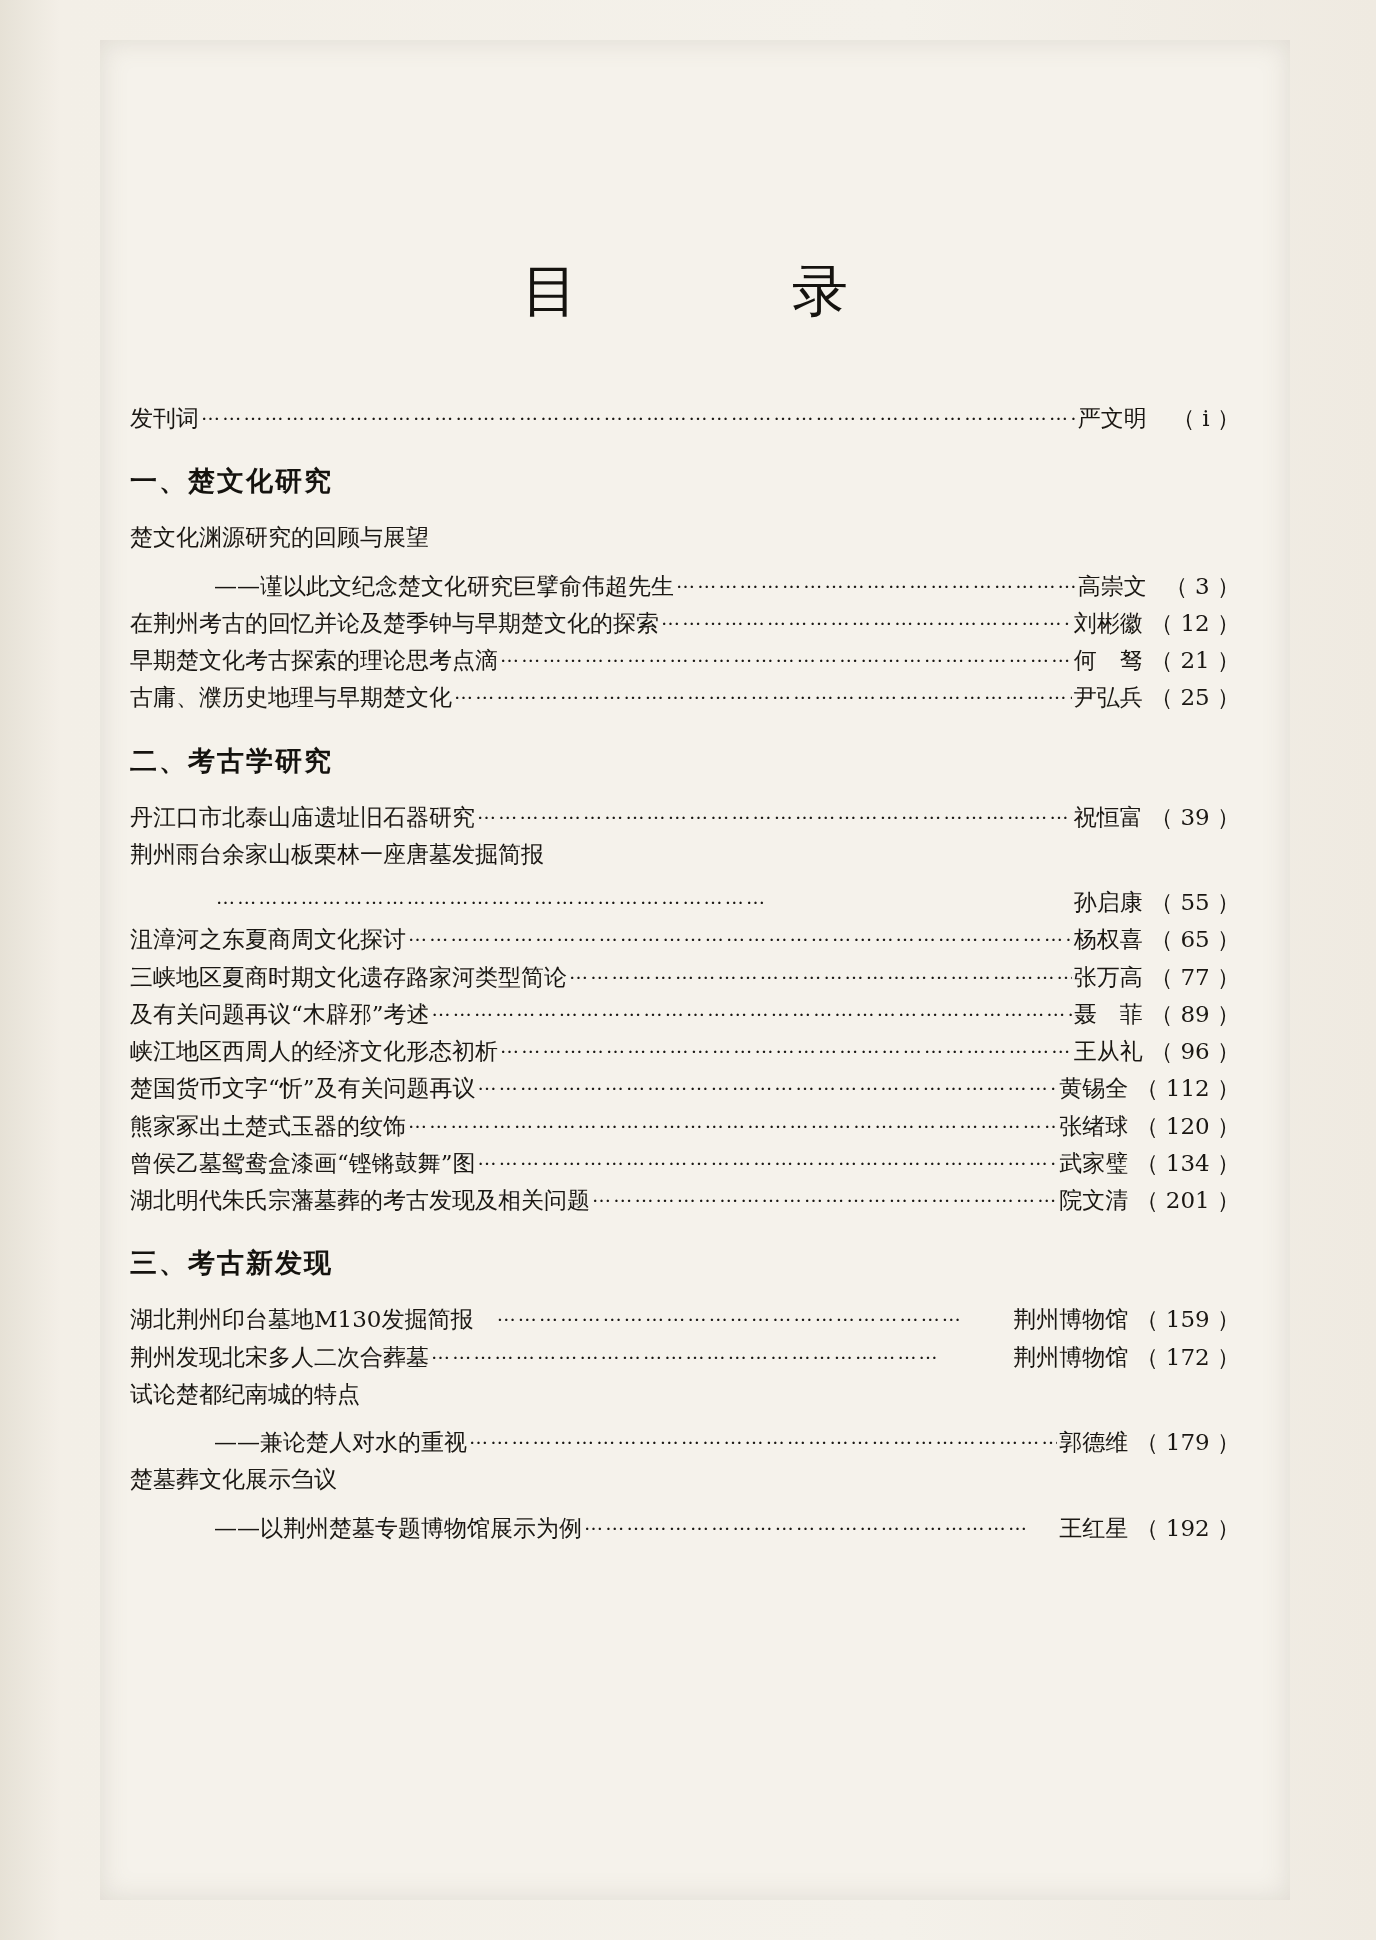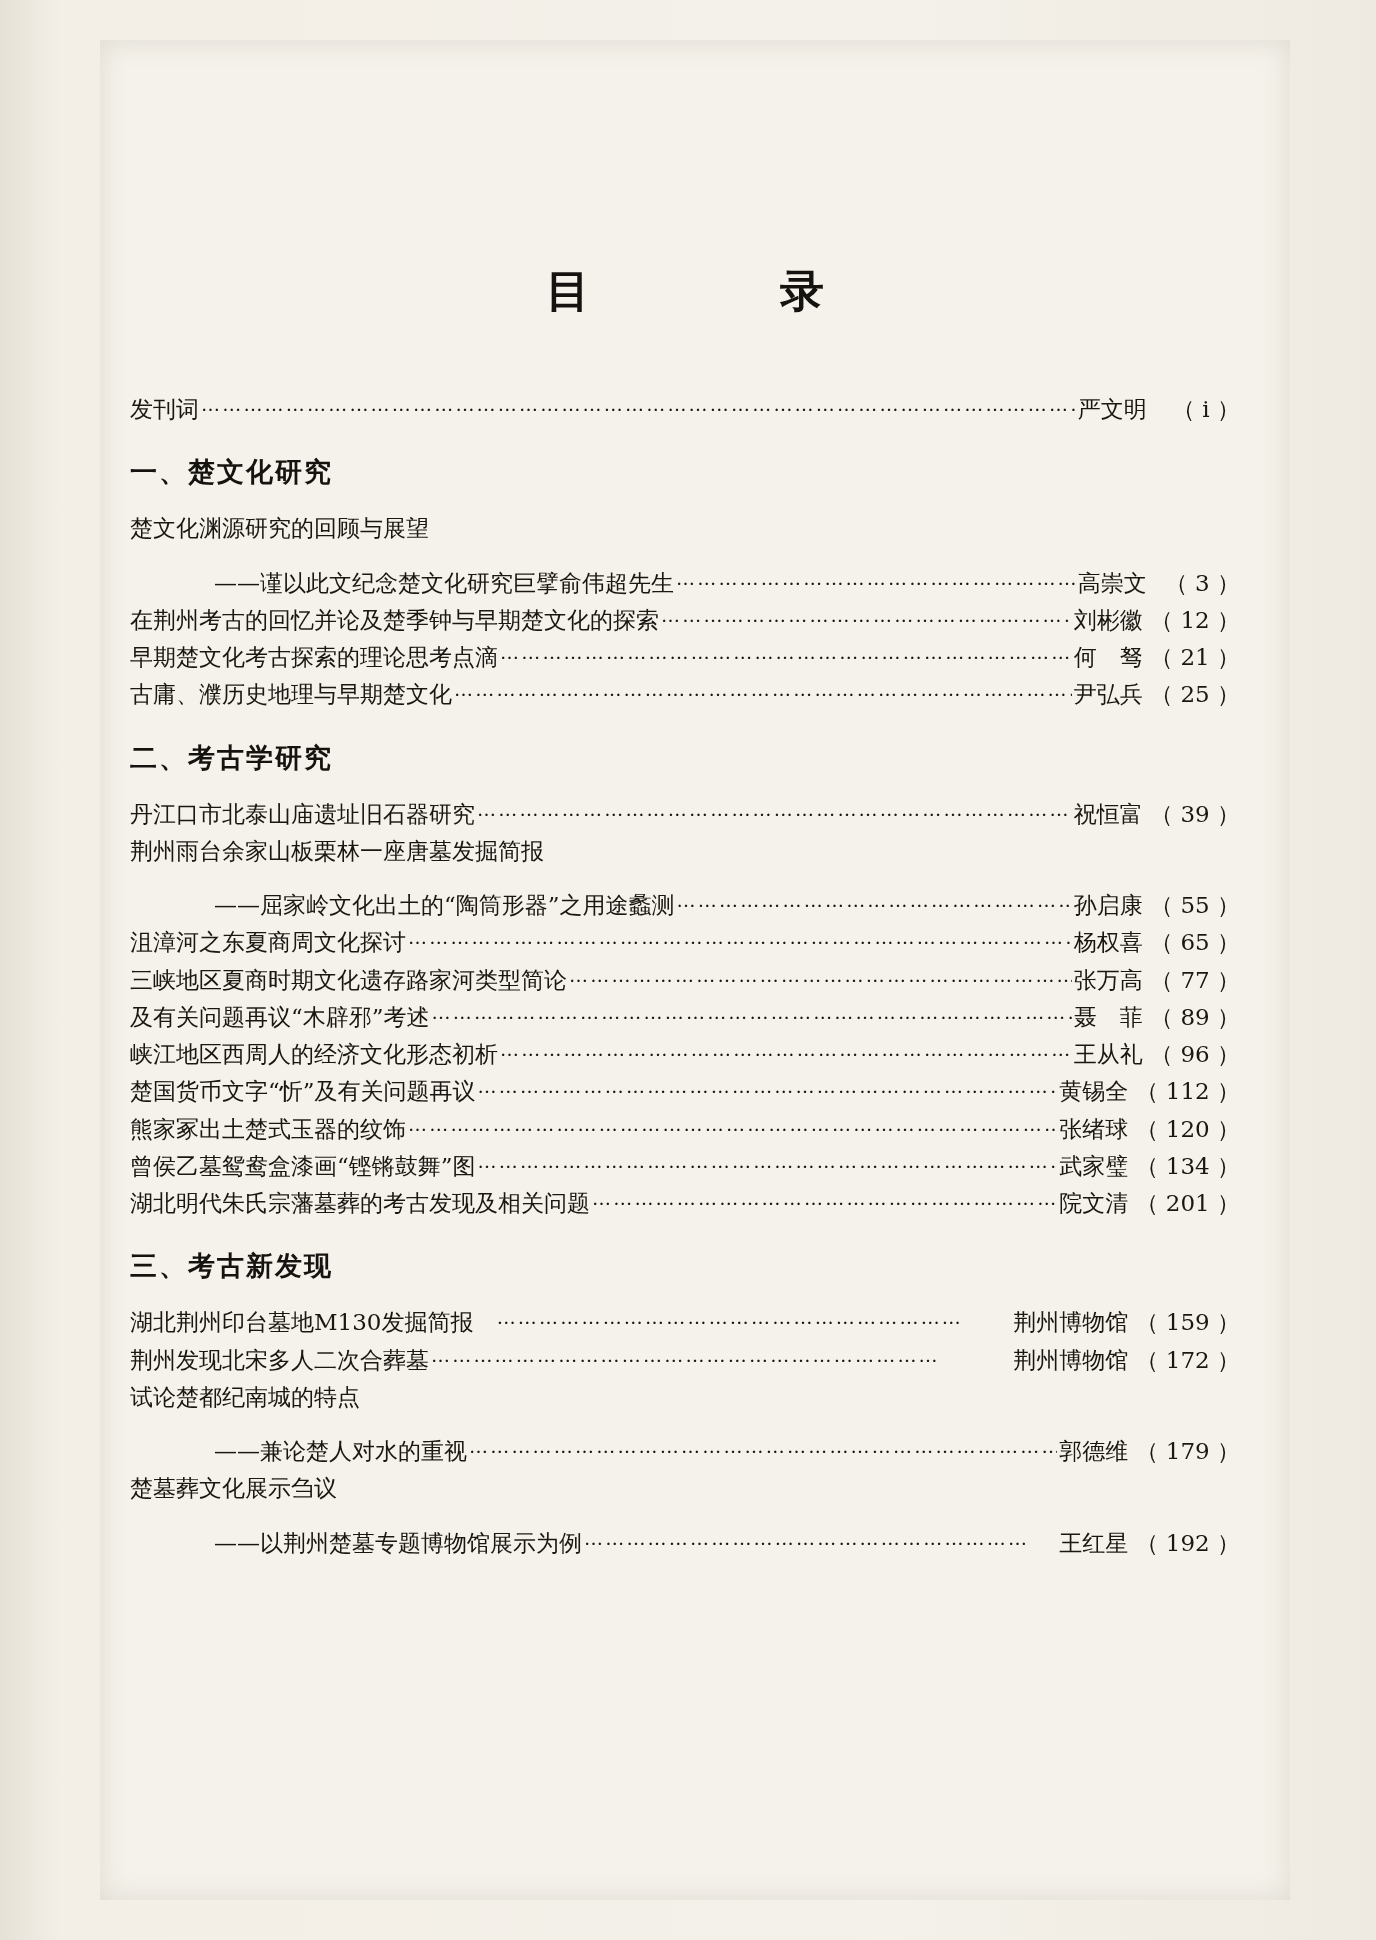--- a/index.html
+++ b/index.html
@@ -29,25 +29,25 @@
     box-shadow: 0 0 28px rgba(120,110,95,0.18) inset;
   }
   .content {
     position: absolute;
     left: 130px;
     top: 250px;
     width: 1110px;
   }
   .toc-title {
     text-align: center;
-    font-size: 44px;
-    font-weight: bold;
+    font-size: 56px;
+    font-weight: normal;
     letter-spacing: 34px;
     color: #15130f;
-    margin: 12px 0 70px 0;
+    margin: 4px 0 70px 0;
     padding-left: 34px;
     font-family: "DejaVu Serif", "Liberation Serif", serif;
   }
   .section-head {
     text-align: left;
     font-size: 27px;
     font-weight: bold;
     color: #15130f;
     margin: 26px 0 20px 0;
     letter-spacing: 2px;
@@ -90,21 +90,21 @@
   .sub-line {
     padding-left: 84px;
   }
   .plain-line {
     font-size: 23px;
     color: #1a1713;
     line-height: 1.62;
     white-space: nowrap;
   }
   .tight {
-    margin-top: 17px;
+    margin-top: 11px;
   }
 </style>
 </head>
 <body>
 
 <div class="page">
   <div class="paper-inner"></div>
   <div class="content">
 
     <div class="toc-title">目　　录</div>
@@ -163,21 +163,20 @@
       <span class="title">丹江口市北泰山庙遗址旧石器研究</span>
       <span class="dots">………………………………………………………………………………………</span>
       <span class="tail">
         <span class="author">祝恒富</span>
         <span class="page-num">（ 39 ）</span>
       </span>
     </div>
 
     <div class="plain-line">荆州雨台余家山板栗林一座唐墓发掘简报</div>
     <div class="entry sub-line tight">
-      <span class="title">——屈家岭文化出土的“陶筒形器”之用途蠡测</span>
       <span class="dots">……………………………………………………………………</span>
       <span class="tail">
         <span class="author">孙启康</span>
         <span class="page-num">（ 55 ）</span>
       </span>
     </div>
 
     <div class="entry">
       <span class="title">沮漳河之东夏商周文化探讨</span>
       <span class="dots">……………………………………………………………………………………………</span>

